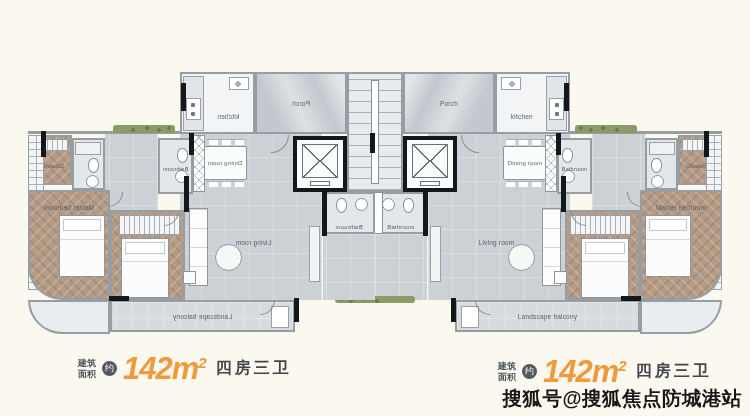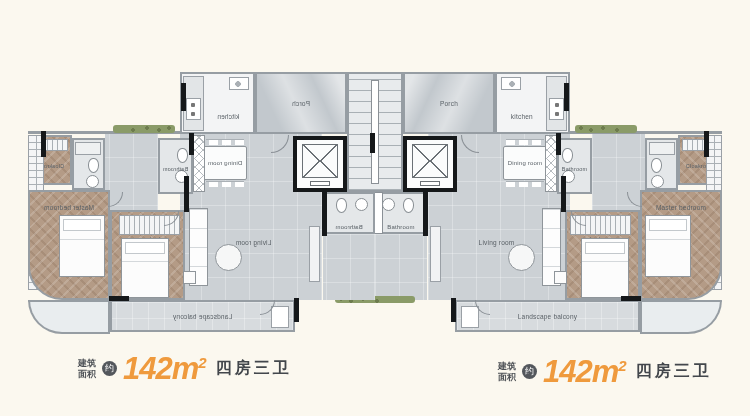--- a/index.html
+++ b/index.html
@@ -354,13 +354,14 @@
   <div class="spec spec-r">
     <div class="spec-arealabel">
       <div>建筑</div>
       <div>面积</div>
     </div>
     <div class="spec-badge">约</div>
     <div class="spec-value"><span>142m</span><sup>2</sup></div>
     <div class="spec-layout">四房三卫</div>
   </div>
 
+  <div class="watermark">搜狐号@搜狐焦点防城港站</div>
 </div>
 
 </body></html>

